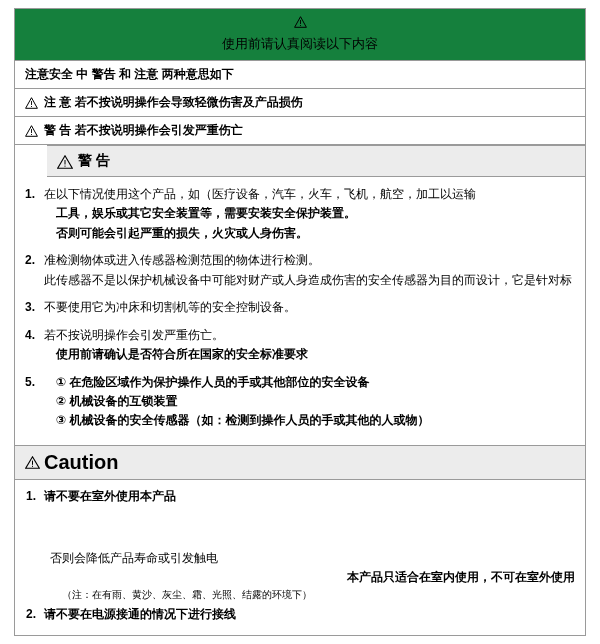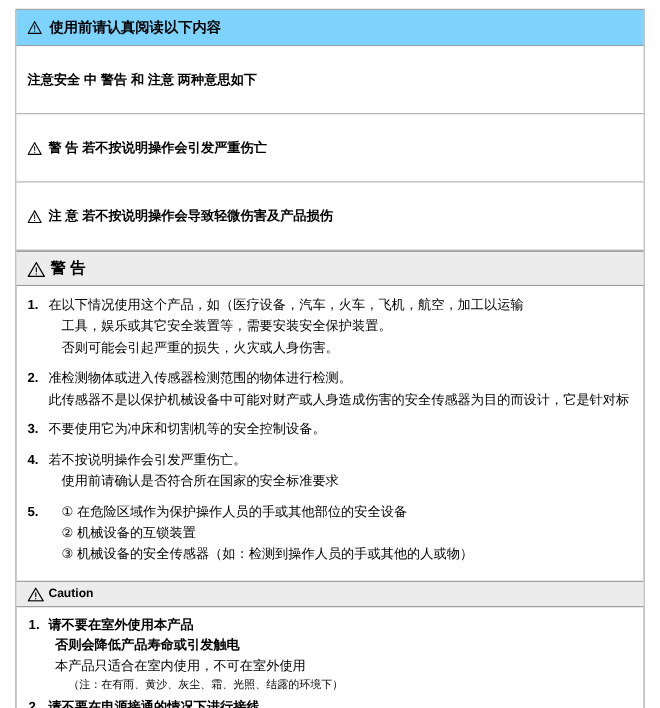--- a/index.html
+++ b/index.html
@@ -19,33 +19,34 @@
     padding: 8px 14px 0 14px;
     overflow: hidden;
   }
   .doc {
     border: 1px solid #9a9a9a;
     box-sizing: border-box;
     width: 572px;
   }
   
   .band {
-    background: #7dd3fc;
+    background: #15803d;
     border-bottom: 1px solid #9a9a9a;
     padding: 7px 10px;
     font-size: 13px;
-    font-weight: bold;
+    font-weight: normal;
     display: flex;
     align-items: center;
     gap: 7px;
+    flex-direction: column;
   }
   .band-plain {
     background: #ffffff;
     border-bottom: 1px solid #9a9a9a;
-    padding: 22px 10px;
+    padding: 5px 10px;
     font-size: 12px;
     font-weight: bold;
     display: flex;
     align-items: center;
     gap: 6px;
   }
   .tri {
     display: inline-block;
     width: 13px;
     height: 12px;
@@ -66,20 +67,21 @@
   .warnband {
     background: #ececec;
     border-bottom: 1px solid #9a9a9a;
     border-top: 1px solid #9a9a9a;
     padding: 6px 10px;
     font-size: 14px;
     font-weight: bold;
     display: flex;
     align-items: center;
     gap: 8px;
+    margin-left: 32px;
   }
   .body-area {
     padding: 8px 10px 6px 10px;
     font-size: 12px;
     line-height: 1.62;
   }
   ol.numlist {
     margin: 0;
     padding: 0;
     list-style: none;
@@ -90,28 +92,28 @@
     padding-left: 19px;
   }
   ol.numlist > li .num {
     position: absolute;
     left: 0;
     top: 0;
     font-weight: bold;
     font-size: 12px;
   }
   .ln { display: block; }
-  .ind1 { padding-left: 12px; }
+  .ind1 { padding-left: 12px; font-weight: bold; }
   
   .cautionband {
     background: #ececec;
     border-top: 1px solid #9a9a9a;
     border-bottom: 1px solid #9a9a9a;
     padding: 5px 10px;
-    font-size: 11px;
+    font-size: 20px;
     font-weight: bold;
     display: flex;
     align-items: center;
     gap: 6px;
   }
   .caution-area {
     padding: 7px 10px 8px 10px;
     font-size: 12px;
     line-height: 1.55;
   }
@@ -126,28 +128,30 @@
     padding-left: 19px;
     font-weight: bold;
   }
   ol.clist > li .num {
     position: absolute;
     left: 1px;
     top: 0;
     font-weight: bold;
   }
   ol.clist .sub {
-    font-weight: bold;
-    display: block;
-    padding-left: 6px;
-  }
-  ol.clist .sub2 {
     font-weight: normal;
     display: block;
     padding-left: 6px;
+    margin-top: 44px;
+  }
+  ol.clist .sub2 {
+    font-weight: bold;
+    display: block;
+    padding-left: 6px;
+    text-align: right;
   }
   ol.clist .sub3 {
     font-weight: normal;
     display: block;
     padding-left: 18px;
     font-size: 10px;
   }
 </style>
 </head>
 <body>
@@ -171,32 +175,32 @@
     </div>
 
     <div class="band-plain">
       <span class="tri">
         <svg width="13" height="12" viewBox="0 0 13 12">
             <polygon points="6.5,0.7 12.4,11.3 0.6,11.3" fill="none" stroke="#000" stroke-width="1"></polygon>
             <rect x="6.05" y="4" width="0.9" height="4" fill="#000"></rect>
             <rect x="6.05" y="9" width="0.9" height="1" fill="#000"></rect>
           </svg>
       </span>
-      <span>警 告  若不按说明操作会引发严重伤亡</span>
+      <span>注 意  若不按说明操作会导致轻微伤害及产品损伤</span>
     </div>
 
     <div class="band-plain">
       <span class="tri">
         <svg width="13" height="12" viewBox="0 0 13 12">
             <polygon points="6.5,0.7 12.4,11.3 0.6,11.3" fill="none" stroke="#000" stroke-width="1"></polygon>
             <rect x="6.05" y="4" width="0.9" height="4" fill="#000"></rect>
             <rect x="6.05" y="9" width="0.9" height="1" fill="#000"></rect>
           </svg>
       </span>
-      <span>注 意  若不按说明操作会导致轻微伤害及产品损伤</span>
+      <span>警 告  若不按说明操作会引发严重伤亡</span>
     </div>
 
 
     <div class="warnband">
       <span class="tri">
         <svg width="16" height="14" viewBox="0 0 16 14">
             <polygon points="8,0.8 15.3,13.2 0.7,13.2" fill="none" stroke="#000" stroke-width="1.1"></polygon>
             <rect x="7.5" y="5" width="1" height="4.5" fill="#000"></rect>
             <rect x="7.5" y="10.6" width="1" height="1.1" fill="#000"></rect>
           </svg>

